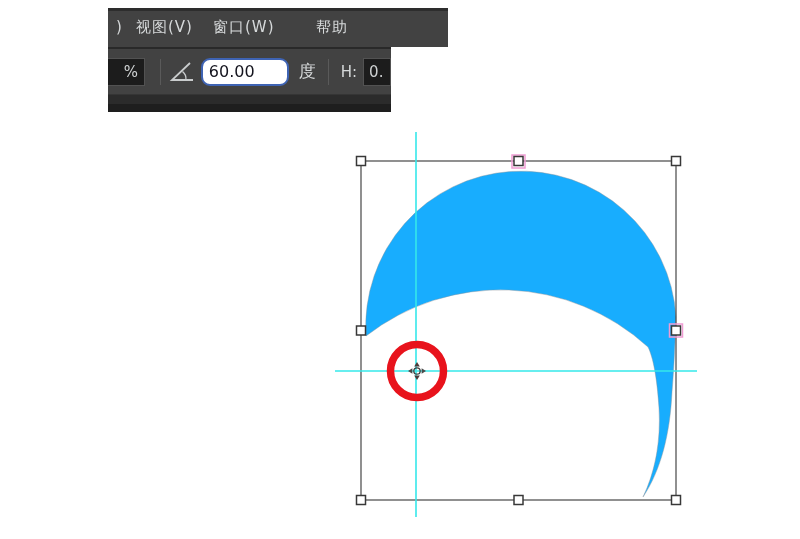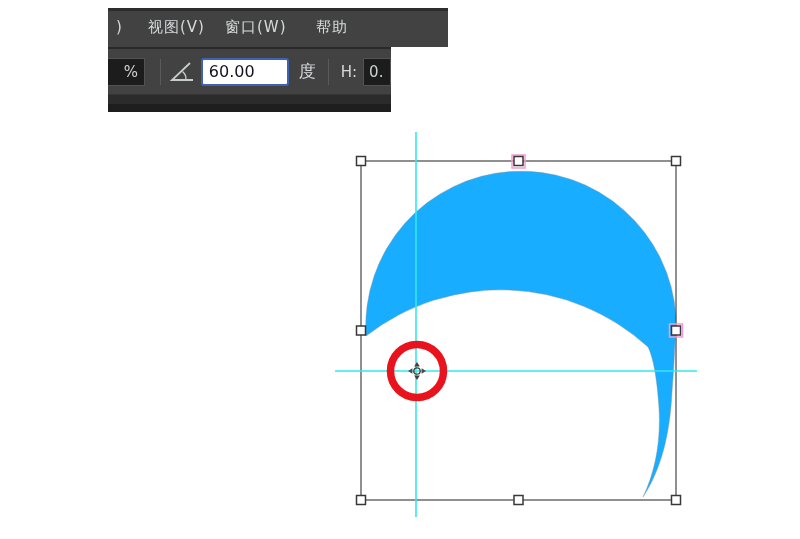--- a/index.html
+++ b/index.html
@@ -28,36 +28,36 @@
     background:#1c1c1c;border:1px solid #525252;height:28px;box-sizing:border-box;
     color:#cfd2d3;font-size:15px;display:flex;align-items:center;
   }
   .pct-field{width:40px;justify-content:flex-end;padding-right:6px;border-left:none;}
   .h-field{width:30px;margin-left:6px;padding-left:5px;}
   .vsep{width:1px;height:26px;background:#5a5a5a;}
   .sep1{margin-left:15px;} .sep2{margin-left:12px;}
   .angle-ico{margin-left:8px;flex:0 0 auto;}
   .angle-input{
     margin-left:6px;width:88px;height:28px;box-sizing:border-box;
-    background:#ffffff;border:2px solid #3e63b3;border-radius:3px;
+    background:#ffffff;border:2px solid #3e63b3;border-radius:9px;
     font-family:"DejaVu Sans","Liberation Sans",sans-serif;
     font-size:16px;color:#14141e;padding:0 0 0 6px;outline:none;
   }
   .deg-label{margin-left:10px;color:#d6d9da;font-size:17px;}
   .h-label{margin-left:12px;color:#d6d9da;font-size:15px;}
   
   .canvas-svg{position:absolute;left:0;top:0;}
 </style>
 </head>
 <body>
 
 <div class="menu-row">
   <span class="mi" style="left:8px">)</span>
-  <span class="mi" style="left:40px">视图(V)</span>
-  <span class="mi" style="left:117px">窗口(W)</span>
+  <span class="mi" style="left:28px">视图(V)</span>
+  <span class="mi" style="left:105px">窗口(W)</span>
   <span class="mi" style="left:208px">帮助</span>
 </div>
 
 <div class="options-block">
   <div class="options-row">
     <div class="dark-field pct-field">
       <span>%</span>
     </div>
     <div class="vsep sep1"></div>
     <svg class="angle-ico" width="26" height="22" viewBox="0 0 26 22">

